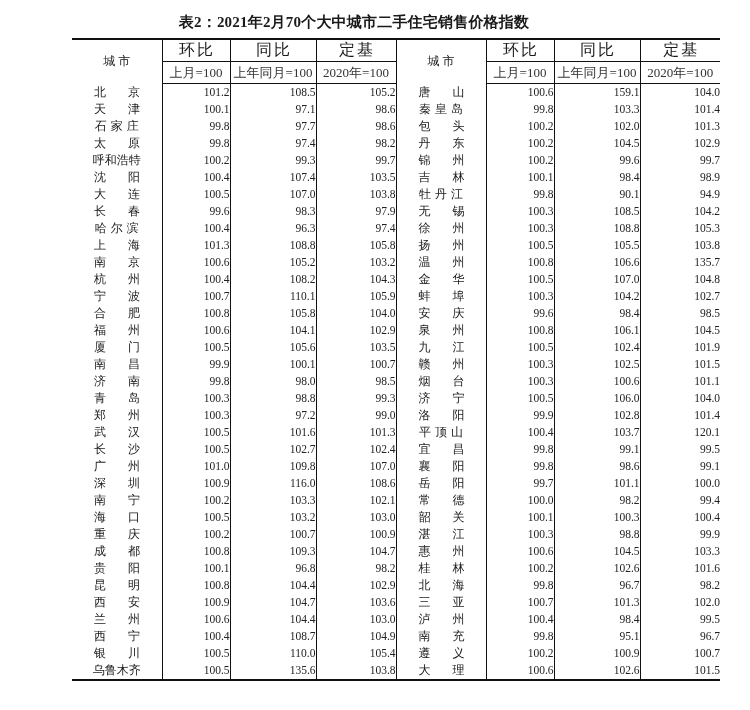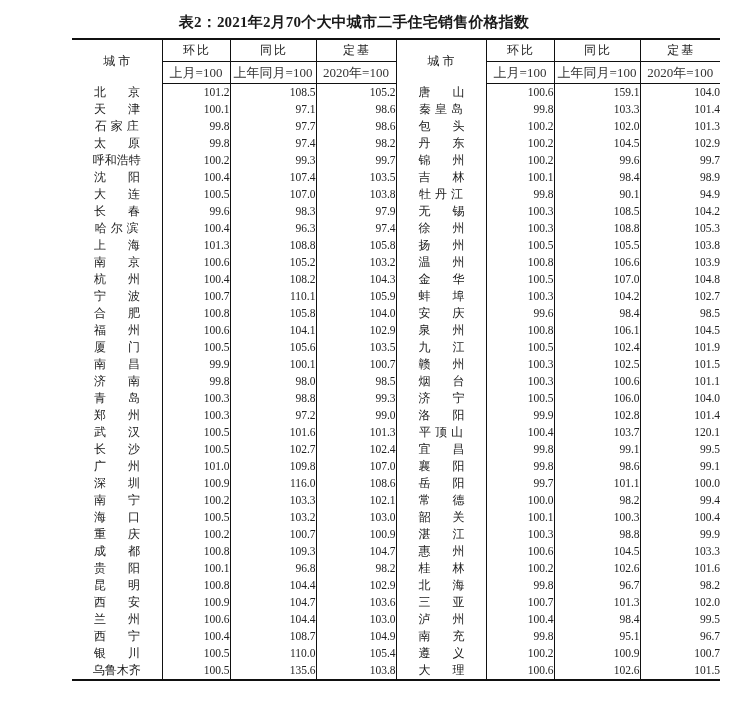--- a/index.html
+++ b/index.html
@@ -56,21 +56,21 @@
   
   .h-city {
     text-align: center;
     font-size: 12px;
     letter-spacing: 3px;
     text-indent: 3px;
     height: 42px;
   }
   .h-top {
     text-align: center;
-    font-size: 12px;
+    font-size: 16px;
     letter-spacing: 2px;
     text-indent: 2px;
     height: 21px;
     border-bottom: 1px solid #111;
   }
   .h-sub {
     text-align: center;
     font-size: 13px;
     height: 21px;
     color: #333;
@@ -235,21 +235,21 @@
             <td class="c-num">103.8</td>
           </tr>
           <tr>
             <td class="c-city vr"><span class="n2">南京</span></td>
             <td class="c-num vr">100.6</td>
             <td class="c-num vr">105.2</td>
             <td class="c-num vr">103.2</td>
             <td class="c-city vr"><span class="n2">温州</span></td>
             <td class="c-num vr">100.8</td>
             <td class="c-num vr">106.6</td>
-            <td class="c-num">103.9</td>
+            <td class="c-num">135.7</td>
           </tr>
           <tr>
             <td class="c-city vr"><span class="n2">杭州</span></td>
             <td class="c-num vr">100.4</td>
             <td class="c-num vr">108.2</td>
             <td class="c-num vr">104.3</td>
             <td class="c-city vr"><span class="n2">金华</span></td>
             <td class="c-num vr">100.5</td>
             <td class="c-num vr">107.0</td>
             <td class="c-num">104.8</td>

